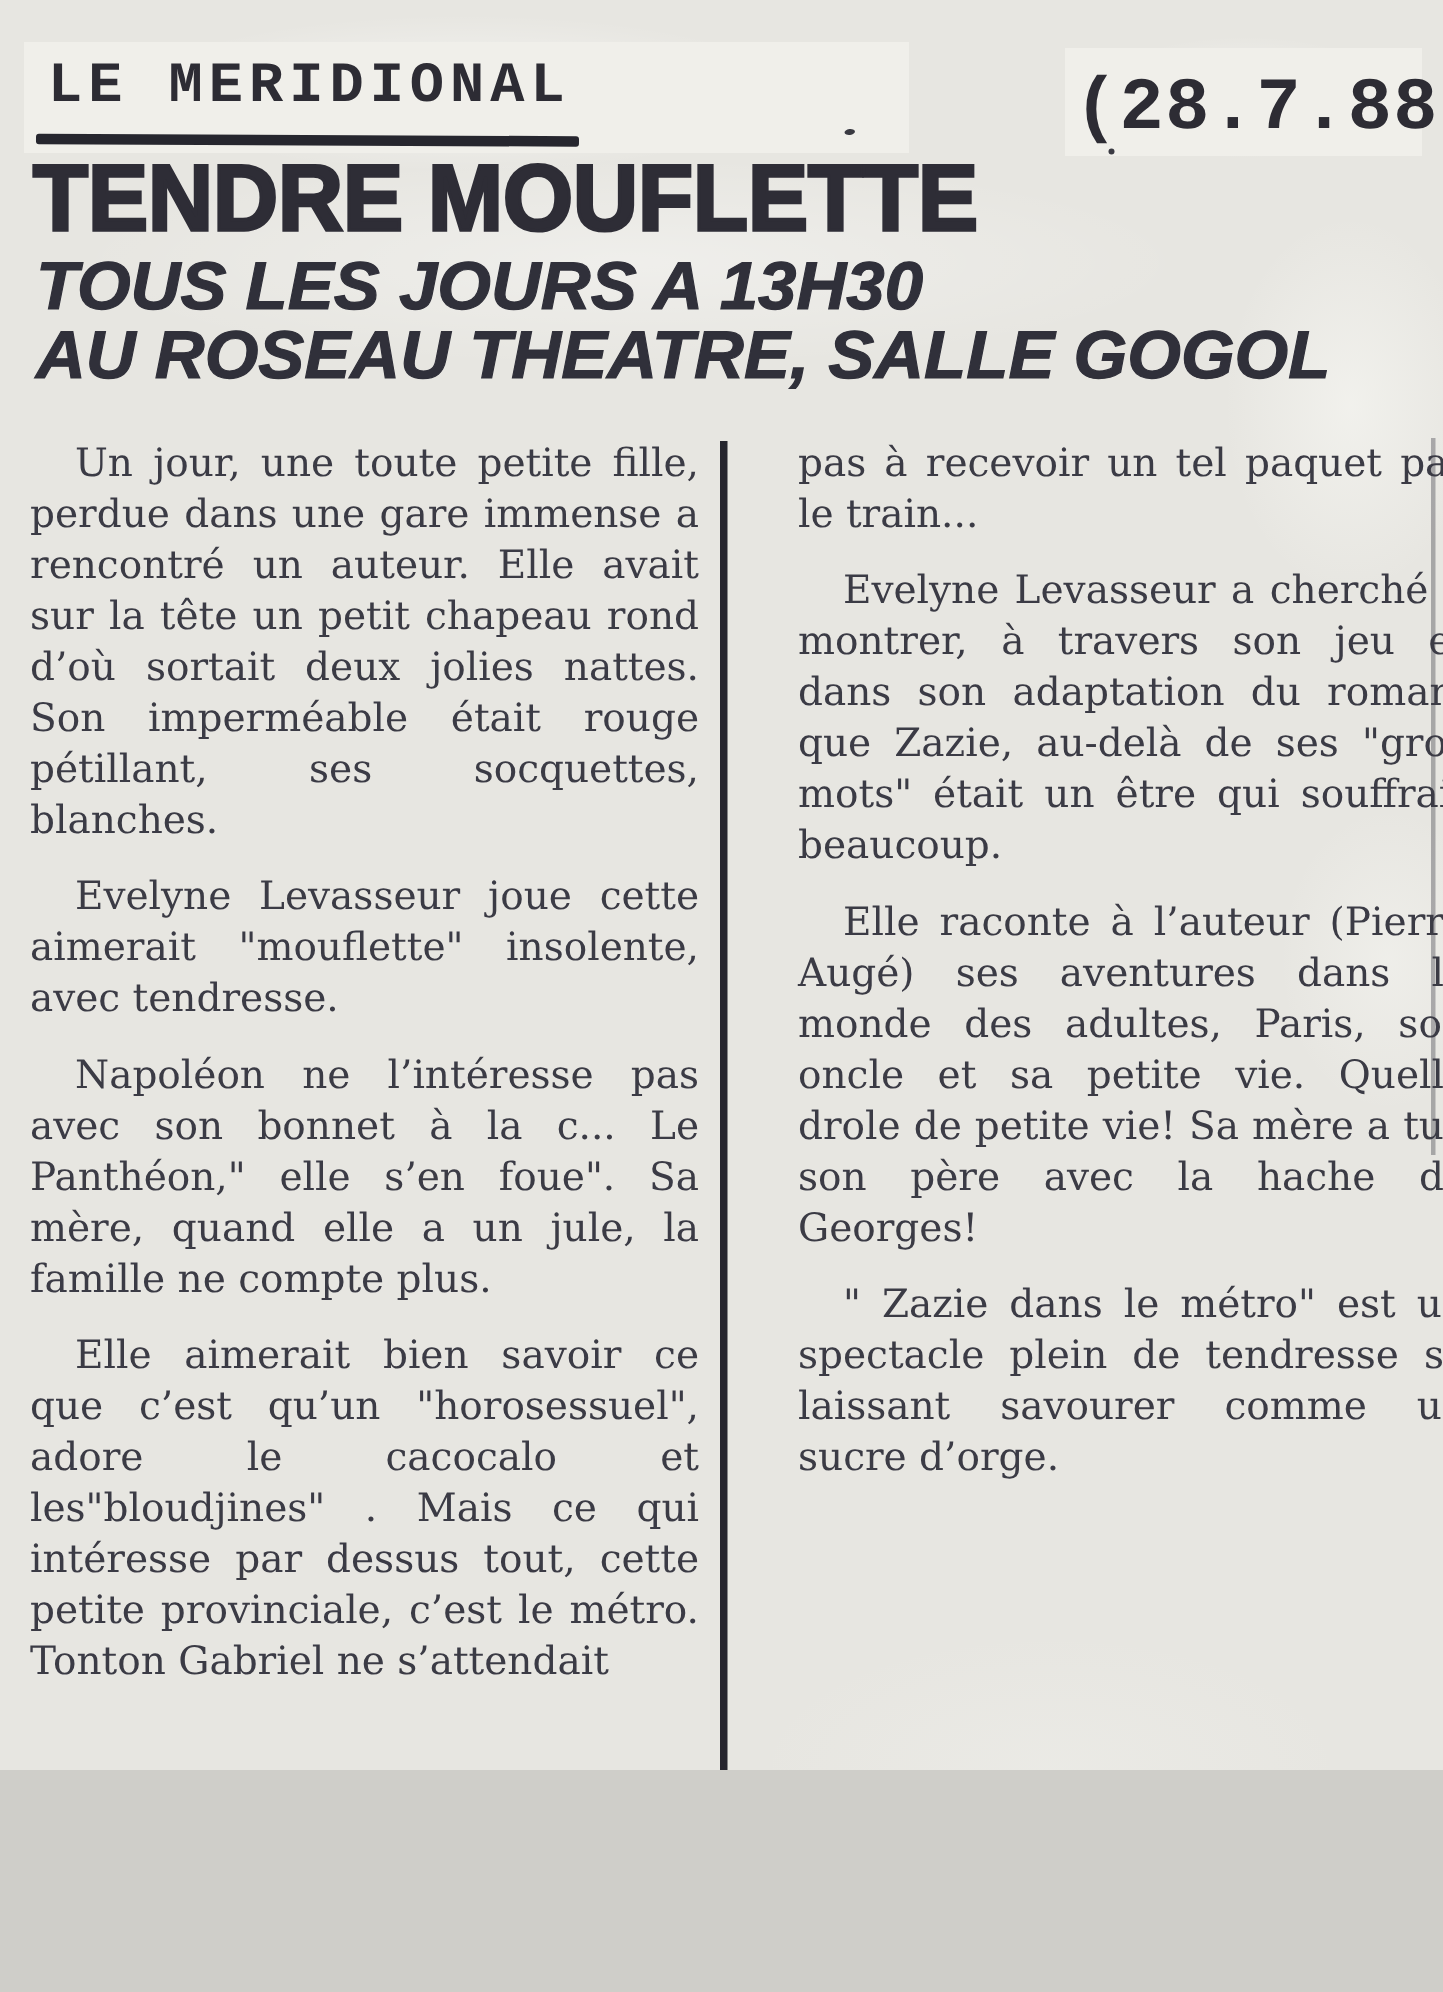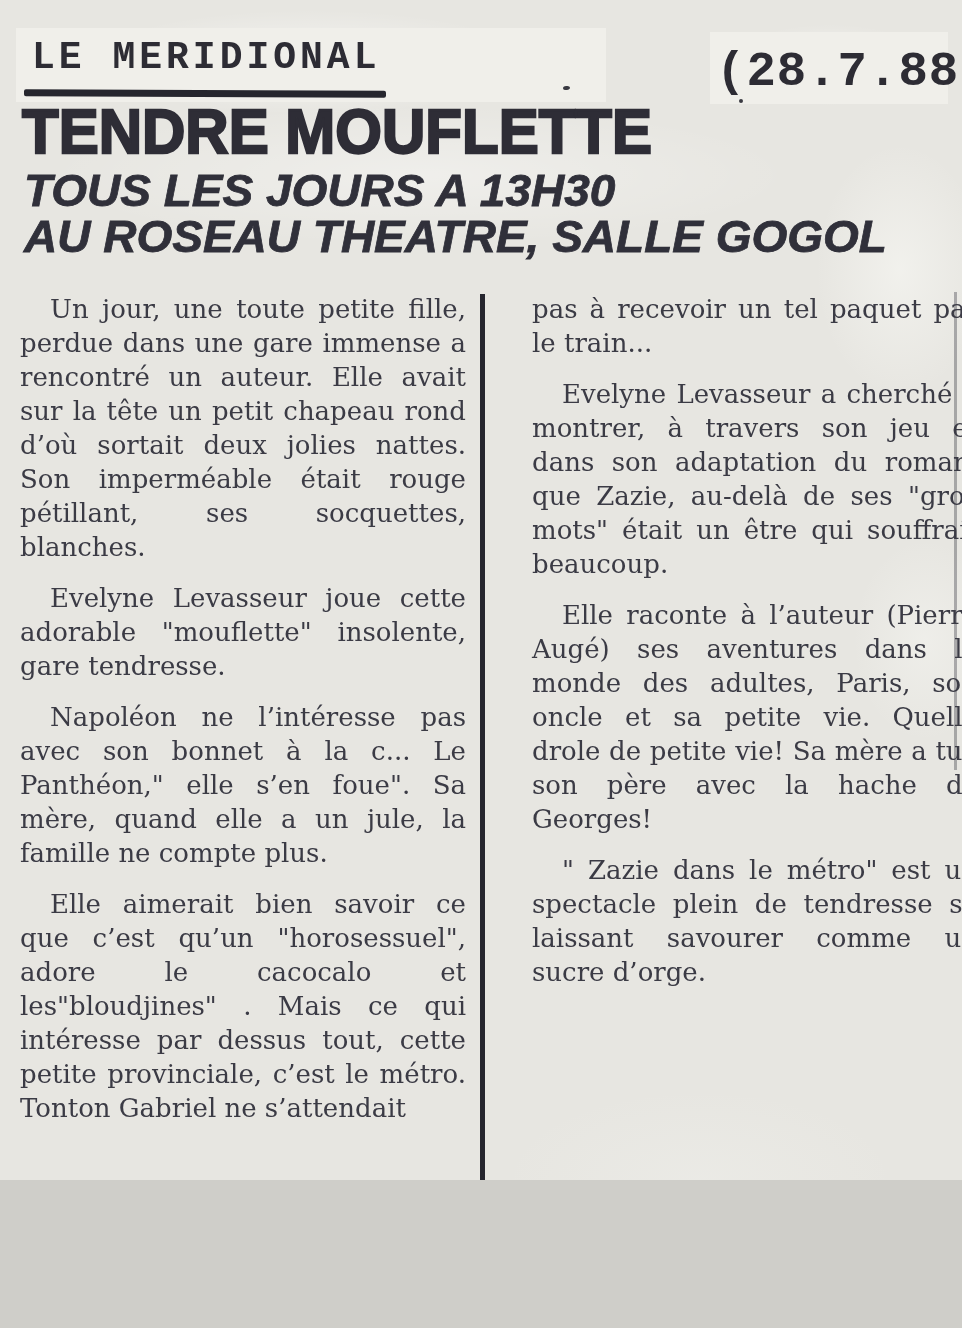--- a/index.html
+++ b/index.html
@@ -90,21 +90,21 @@
 
   <h1 class="headline">TENDRE MOUFLETTE</h1>
   <div class="subtitle s1">TOUS LES JOURS A 13H30</div>
   <div class="subtitle s2">AU ROSEAU THEATRE, SALLE GOGOL</div>
 
   <div class="divider"></div>
   <div class="edge-line"></div>
 
   <div class="col col-left">
     <p>Un jour, une toute petite fille, perdue dans une gare immense a rencontré un auteur. Elle avait sur la tête un petit chapeau rond d’où sortait deux jolies nattes. Son imperméable était rouge pétillant, ses socquettes, blanches.</p>
-    <p>Evelyne Levasseur joue cette adorable "mouflette" insolente, gare tendresse.</p>
+    <p>Evelyne Levasseur joue cette aimerait "mouflette" insolente, avec tendresse.</p>
     <p>Napoléon ne l’intéresse pas avec son bonnet à la c... Le Panthéon," elle s’en foue". Sa mère, quand elle a un jule, la famille ne compte plus.</p>
     <p>Elle aimerait bien savoir ce que c’est qu’un "horosessuel", adore le cacocalo et les"bloudjines" . Mais ce qui intéresse par dessus tout, cette petite provinciale, c’est le métro. Tonton Gabriel ne s’attendait</p>
   </div>
 
   <div class="col col-right">
     <p class="no-indent">pas à recevoir un tel paquet par le train...</p>
     <p>Evelyne Levasseur a cherché à montrer, à travers son jeu et dans son adaptation du roman, que Zazie, au-delà de ses "gros mots" était un être qui souffrait beaucoup.</p>
     <p>Elle raconte à l’auteur (Pierre Augé) ses aventures dans le monde des adultes, Paris, son oncle et sa petite vie. Quelle drole de petite vie! Sa mère a tué son père avec la hache de Georges!</p>
     <p>" Zazie dans le métro" est un spectacle plein de tendresse se laissant savourer comme un sucre d’orge.</p>
   </div>

